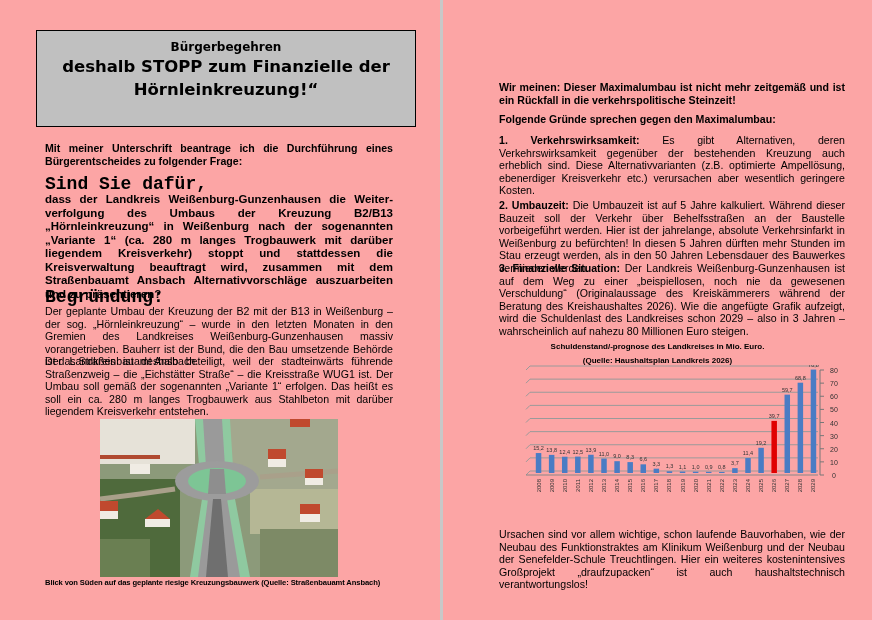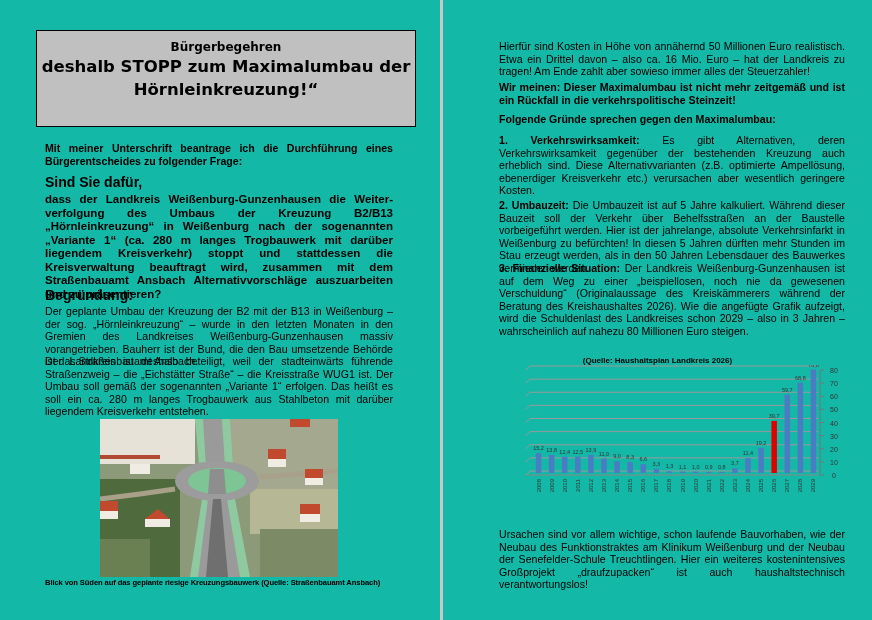--- a/index.html
+++ b/index.html
@@ -1,45 +1,45 @@
 <!DOCTYPE html>
 <html><head>
 <meta charset="utf-8">
 <style>
   html, body { margin:0; padding:0; }
   body { width:872px; height:620px; background:#ffffff; position:relative; overflow:hidden;
          font-family:"Liberation Sans", sans-serif; color:#000; }
-  .page { position:absolute; top:0; height:620px; background:#14b8a6; }
+  .page { position:absolute; top:0; height:620px; background:#fca5a5; }
   .page-left { left:0; width:440px; }
   .divider { position:absolute; left:440px; top:0; width:3px; height:620px; background:#c8c8c8; }
   .page-right { left:443px; width:429px; }
 
   .title-box { position:absolute; left:36px; top:30px; width:378px; height:95px; background:#c0c0c0;
                border:1px solid #000; text-align:center; font-family:"DejaVu Sans", sans-serif; font-weight:bold; }
   .title-box .t1 { font-size:12px; margin-top:9px; line-height:14px; }
   .title-box .t2 { font-size:16.5px; line-height:21px; margin-top:2px; }
 
   .txt { position:absolute; font-size:10.6px; line-height:12.6px; text-align:justify; }
-  .h { position:absolute; font-weight:bold; font-size:14px; }
+  .h { position:absolute; font-weight:bold; font-size:18px;font-family:Liberation Mono, monospace; }
   .q { position:absolute; font-weight:bold; font-size:11.5px; line-height:13.5px; text-align:justify; }
   b { font-weight:bold;margin-top:7px; }
 
   .photo { position:absolute; left:100px; top:419px; width:238px; height:158px; overflow:hidden; }
   .caption { position:absolute; left:45px; top:578px; font-size:7.6px; font-weight:bold; letter-spacing:-0.1px; white-space:nowrap; }
 
   .chart-title { position:absolute; left:0; width:429px; text-align:center; font-size:8px; font-weight:bold; line-height:10px; }
   .chart { position:absolute; left:75px; top:365px; width:340px; height:145px; }
 </style>
 </head>
 <body>
 
 <div class="page page-left">
   <div class="title-box">
     <div class="t1">Bürgerbegehren</div>
-    <div class="t2">deshalb STOPP zum Maximalumbau der</div>
+    <div class="t2">deshalb STOPP zum Finanzielle der</div>
     <div class="t2">Hörnleinkreuzung!“</div>
   </div>
 
   <div class="txt" style="left:45px; top:142px; width:348px;font-weight:bold;">Mit meiner Unterschrift beantrage ich die Durchführung eines Bürgerentscheides zu folgender Frage:</div>
   <div class="h" style="left:45px; top:174px;">Sind Sie dafür,</div>
   <div class="q" style="left:45px; top:193px; width:348px;">dass der Landkreis Weißenburg-Gunzenhausen die Weiter-verfolgung des Umbaus der Kreuzung B2/B13 „Hörnleinkreuzung“ in Weißenburg nach der sogenannten „Variante 1“ (ca. 280 m langes Trogbauwerk mit darüber liegendem Kreisverkehr) stoppt und stattdessen die Kreisverwaltung beauftragt wird, zusammen mit dem Straßenbauamt Ansbach Alternativvorschläge auszuarbeiten und zu präsentieren?</div>
   <div class="h" style="left:45px; top:287px;">Begründung:</div>
   <div class="txt" style="left:45px; top:305px; width:348px;">Der geplante Umbau der Kreuzung der B2 mit der B13 in Weißenburg – der sog. „Hörnleinkreuzung“ – wurde in den letzten Monaten in den Gremien des Landkreises Weißenburg-Gunzenhausen massiv vorangetrieben. Bauherr ist der Bund, die den Bau umsetzende Behörde ist das Straßenbauamt Ansbach.</div>
   <div class="txt" style="left:45px; top:355px; width:348px;">Der Landkreis ist deshalb beteiligt, weil der stadteinwärts führende Straßenzweig – die „Eichstätter Straße“ – die Kreisstraße WUG1 ist. Der Umbau soll gemäß der sogenannten „Variante 1“ erfolgen. Das heißt es soll ein ca. 280 m langes Trogbauwerk aus Stahlbeton mit darüber liegendem Kreisverkehr entstehen.</div>
 
@@ -74,34 +74,34 @@
       <rect x="30" y="45" width="20" height="10" fill="#f0ece4"></rect>
       <rect x="190" y="0" width="20" height="8" fill="#c0492e"></rect>
     </svg>
   </div>
   <div class="caption">Blick von Süden auf das geplante riesige Kreuzungsbauwerk (Quelle: Straßenbauamt Ansbach)</div>
 </div>
 
 <div class="divider"></div>
 
 <div class="page page-right">
-  <div class="txt" style="left:56px; top:40px; width:346px;">Hierfür sind Kosten in Höhe von annähernd 50 Millionen Euro realistisch. Etwa ein Drittel davon – also ca. 16 Mio. Euro – hat der Landkreis zu tragen! Am Ende zahlt aber sowieso immer alles der Steuerzahler!</div>
   <div class="txt" style="left:56px; top:81px; width:346px; font-weight:bold;">Wir meinen: Dieser Maximalumbau ist nicht mehr zeitgemäß und ist ein Rückfall in die verkehrspolitische Steinzeit!</div>
   <div class="txt" style="left:56px; top:113px; width:346px; font-weight:bold;">Folgende Gründe sprechen gegen den Maximalumbau:</div>
 
   <div class="txt" style="left:56px; top:134px; width:346px;">
     <b>1. Verkehrswirksamkeit:</b><span> Es gibt Alternativen, deren Verkehrswirksamkeit gegenüber der bestehenden Kreuzung auch erheblich sind. Diese Alternativvarianten (z.B. optimierte Ampellösung, ebenerdiger Kreisverkehr etc.) verursachen aber wesentlich geringere Kosten.</span>
   </div>
   <div class="txt" style="left:56px; top:199px; width:346px;">
     <b>2. Umbauzeit:</b><span> Die Umbauzeit ist auf 5 Jahre kalkuliert. Während dieser Bauzeit soll der Verkehr über Behelfsstraßen an der Baustelle vorbeigeführt werden. Hier ist der jahrelange, absolute Verkehrsinfarkt in Weißenburg zu befürchten! In diesen 5 Jahren dürften mehr Stunden im Stau erzeugt werden, als in den 50 Jahren Lebensdauer des Bauwerkes vermieden werden.</span>
   </div>
   <div class="txt" style="left:56px; top:262px; width:346px;">
     <b>3. Finanzielle Situation:</b><span> Der Landkreis Weißenburg-Gunzenhausen ist auf dem Weg zu einer „beispiellosen, noch nie da gewesenen Verschuldung“ (Originalaussage des Kreiskämmerers während der Beratung des Kreishaushaltes 2026). Wie die angefügte Grafik aufzeigt, wird die Schuldenlast des Landkreises schon 2029 – also in 3 Jahren – wahrscheinlich auf nahezu 80 Millionen Euro steigen.</span>
   </div>
 
+  <div class="chart-title" style="top:342px;">Schuldenstand/-prognose des Landkreises in Mio. Euro.</div>
   <div class="chart-title" style="top:356px;">(Quelle: Haushaltsplan Landkreis 2026)</div>
 
   <div class="chart">
     <svg id="chart-svg" width="340" height="145" viewBox="0 0 340 145">
         <line x1="12" y1="106" x2="300" y2="106" stroke="#9a9a9a" stroke-width="1"></line>
         <line x1="8" y1="110" x2="12" y2="106" stroke="#9a9a9a" stroke-width="1"></line>
         <line x1="302" y1="110" x2="306" y2="110" stroke="#777" stroke-width="1"></line>
         <text x="316" y="113" font-size="7" font-family="Liberation Sans, sans-serif" text-anchor="middle" fill="#333">0</text>
         <line x1="12" y1="92.875" x2="300" y2="92.875" stroke="#9a9a9a" stroke-width="1"></line>
         <line x1="8" y1="96.875" x2="12" y2="92.875" stroke="#9a9a9a" stroke-width="1"></line>

